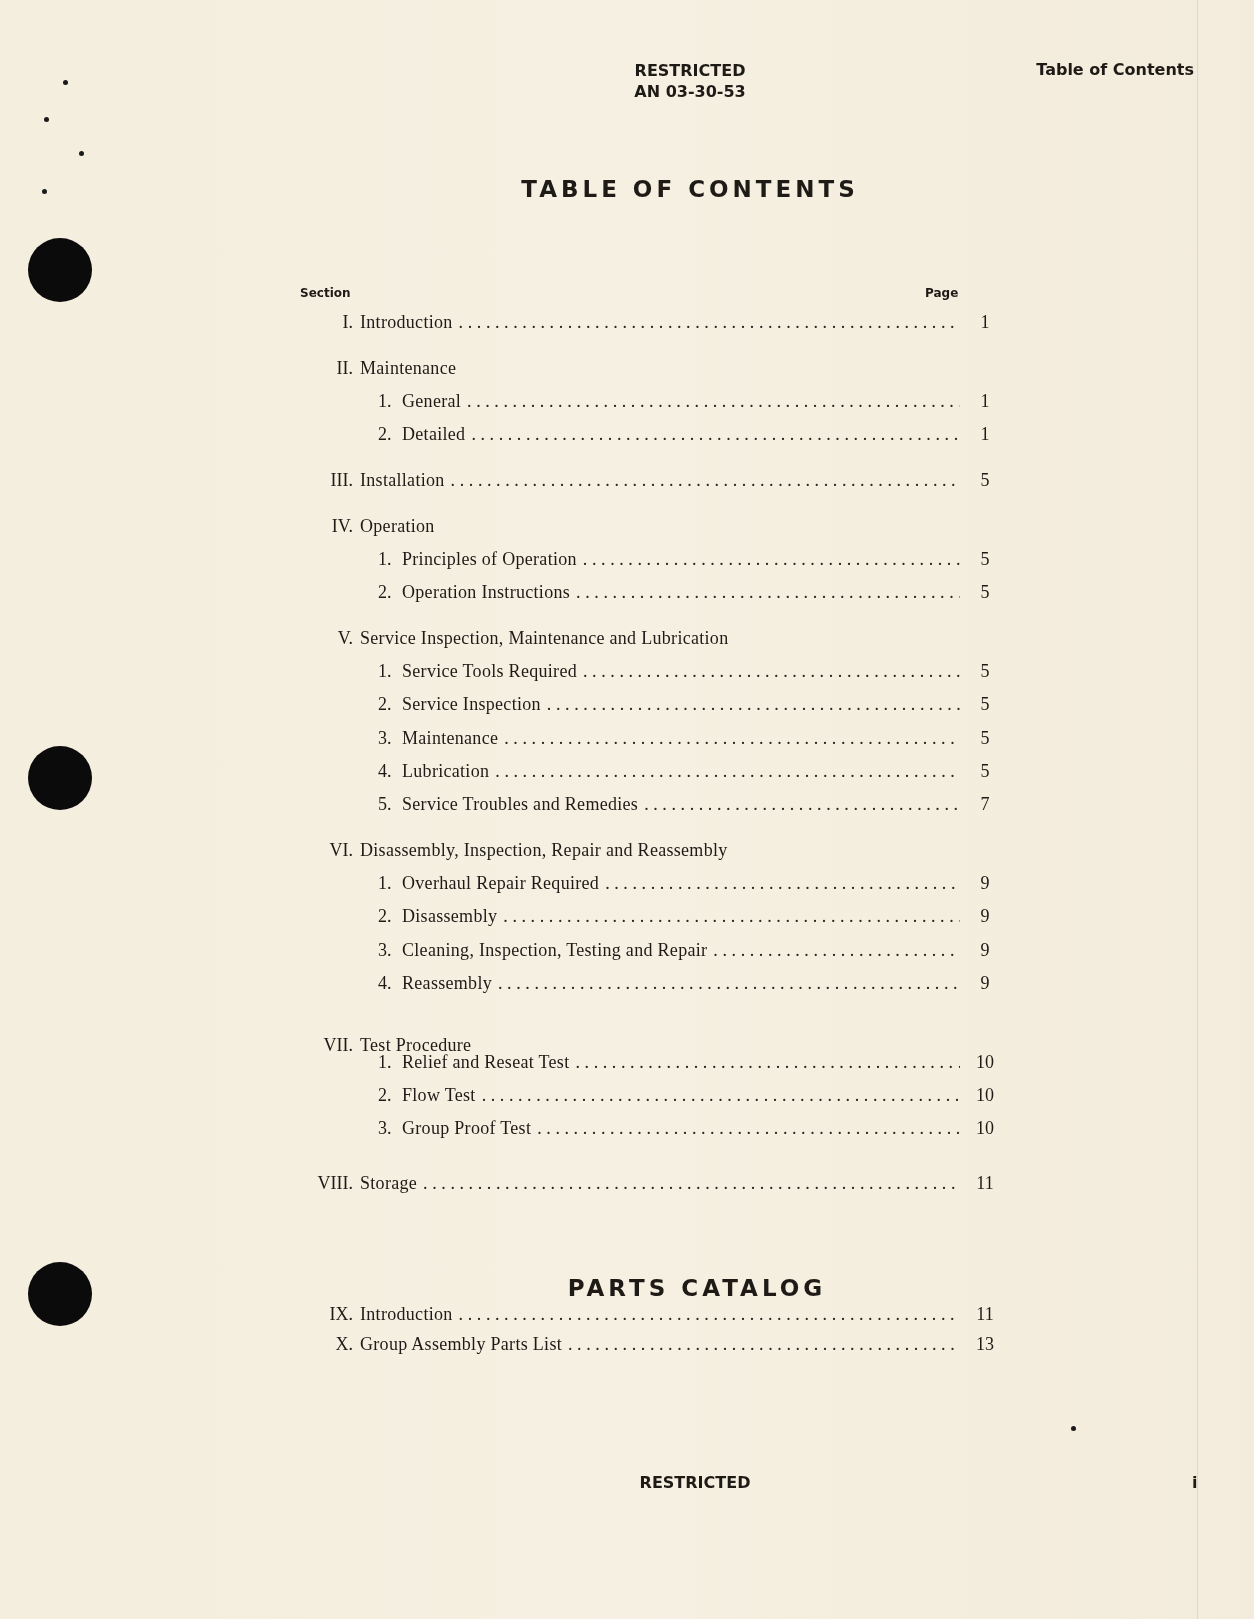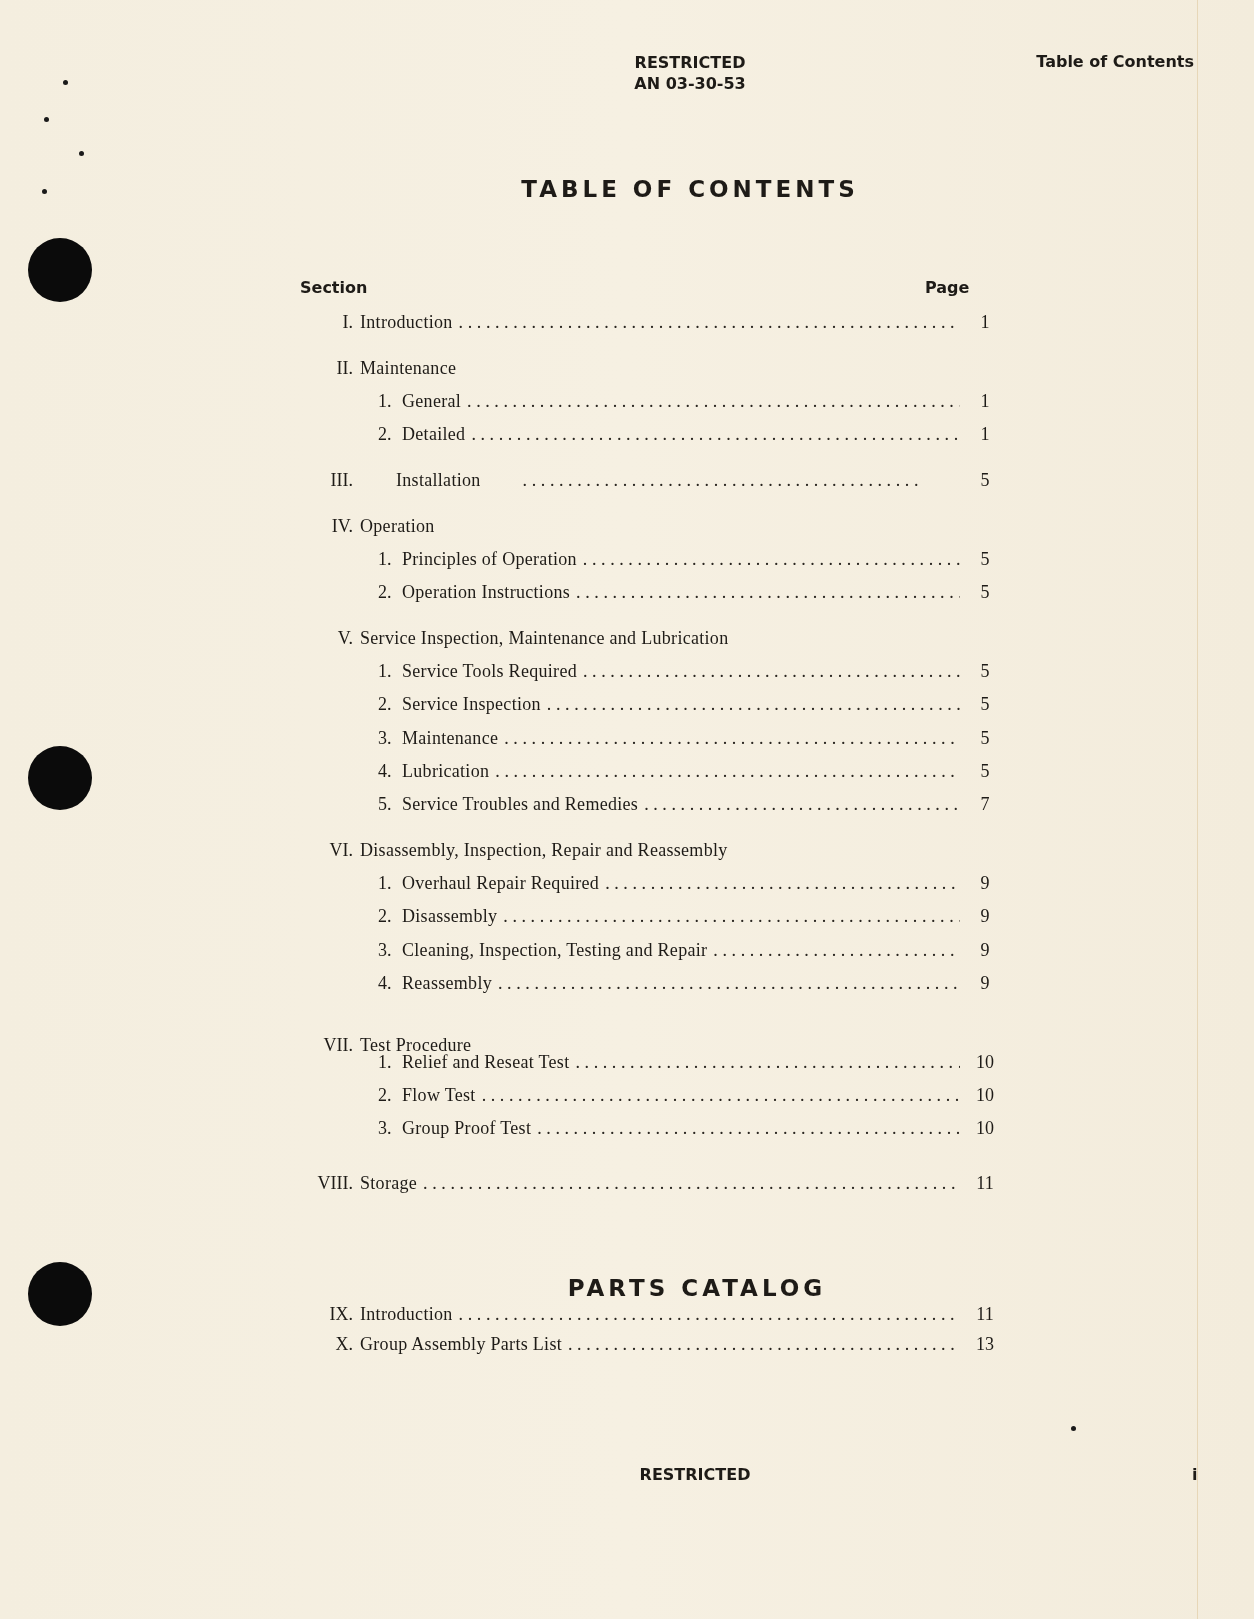--- a/index.html
+++ b/index.html
@@ -6,41 +6,41 @@
     body {
       width: 1254px; height: 1619px;
       background: #f5efe0;
       position: relative; overflow: hidden;
       color: #1e1b17;
     }
     .page {
       position: absolute; left: 0; top: 0; width: 1254px; height: 1619px;
       background: linear-gradient(90deg, #f4eedf 0%, #f6f0e2 50%, #f3ecdc 100%);
     }
-    .sans { font-family: "DejaVu Sans", "Liberation Sans", sans-serif; font-weight: bold; }
+    .sans { font-family: "DejaVu Sans", "Liberation Sans", sans-serif; font-weight: bold; margin-top: 8px; }
     .serif { font-family: "Liberation Serif", "DejaVu Serif", serif; }
 
     .hdr-center {
       position: absolute; left: 560px; width: 260px; top: 52px;
       text-align: center; font-size: 16px; line-height: 21px;
     }
     .hdr-right {
       position: absolute; right: 60px; top: 52px; font-size: 16px;
     }
     .title {
       position: absolute; left: 0; width: 1380px; top: 176px;
       text-align: center; font-size: 23px; letter-spacing: 4px;
       font-family: "DejaVu Sans", sans-serif; font-weight: bold;
     }
     .parts-title {
       position: absolute; left: 0; width: 1394px; top: 1275px;
       text-align: center; font-size: 23px; letter-spacing: 4px;
       font-family: "DejaVu Sans", sans-serif; font-weight: bold;
     }
-    .col-head { position: absolute; top: 278px; font-size: 16px; }
+    .col-head { position: absolute; top: 278px; font-size: 12px; }
     .col-section { left: 300px; }
     .col-page { left: 925px; }
 
     .toc-row {
       position: absolute; left: 300px; width: 700px; height: 24px;
       font-size: 18px; display: flex; align-items: baseline;
     }
     .toc-num {
       display: inline-block; width: 53px; text-align: right; padding-right: 7px;
       flex: none;
@@ -111,21 +111,21 @@
         <span class="toc-dots">................................................................................................................</span>
         <span class="toc-page">1</span>
       </div>
       <div class="toc-row serif toc-sub" style="top: 424px;">
         <span class="toc-indent"></span>
         <span class="toc-subnum">2.</span>
         <span class="toc-label">Detailed</span>
         <span class="toc-dots">................................................................................................................</span>
         <span class="toc-page">1</span>
       </div>
-      <div class="toc-row serif" style="top: 470px; gap: 36px;">
+      <div class="toc-row serif" style="top: 470px;">
         <span class="toc-num">III.</span>
         <span class="toc-label">Installation</span>
         <span class="toc-dots">................................................................................................................</span>
         <span class="toc-page">5</span>
       </div>
       <div class="toc-row serif" style="top: 516px;">
         <span class="toc-num">IV.</span>
         <span class="toc-label">Operation</span>
       </div>
       <div class="toc-row serif toc-sub" style="top: 549px;">

